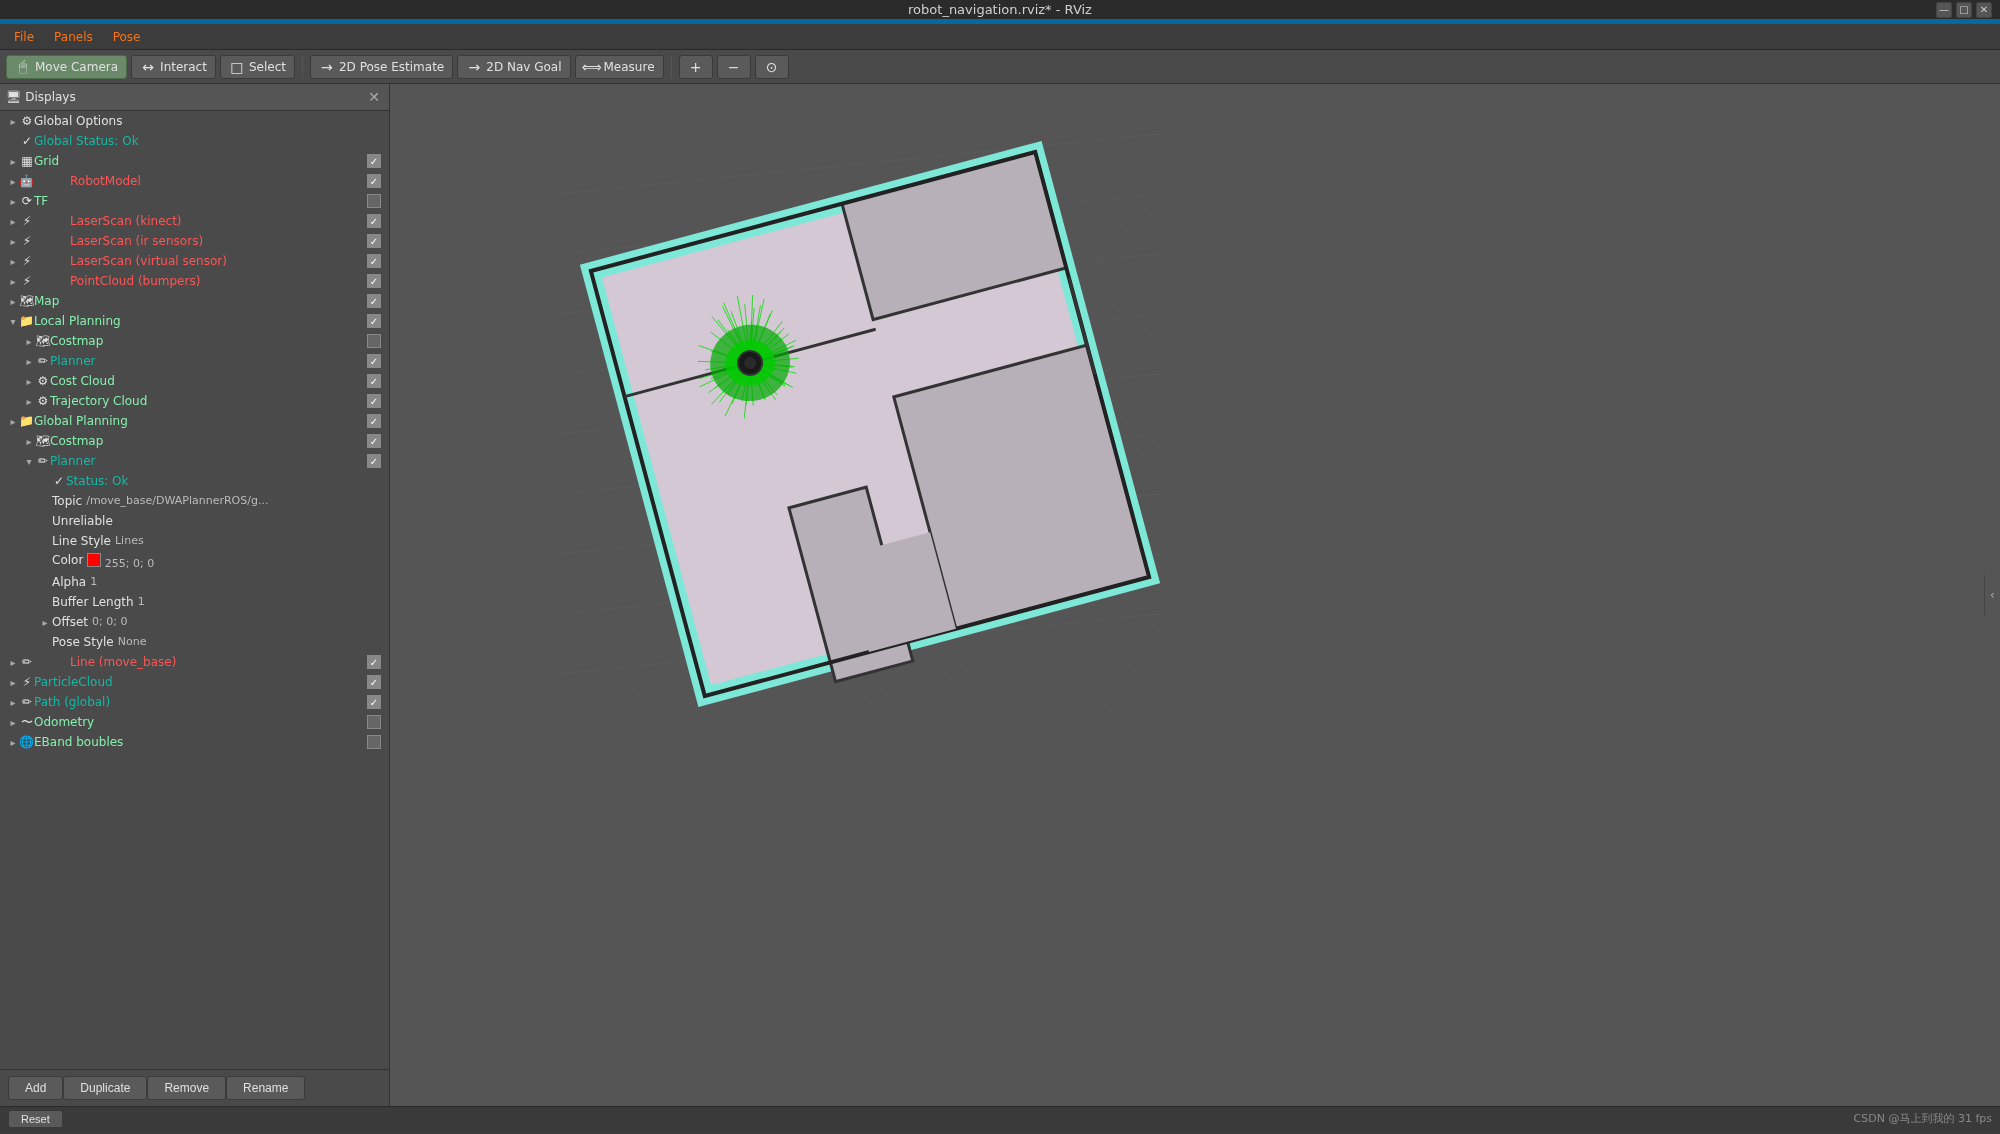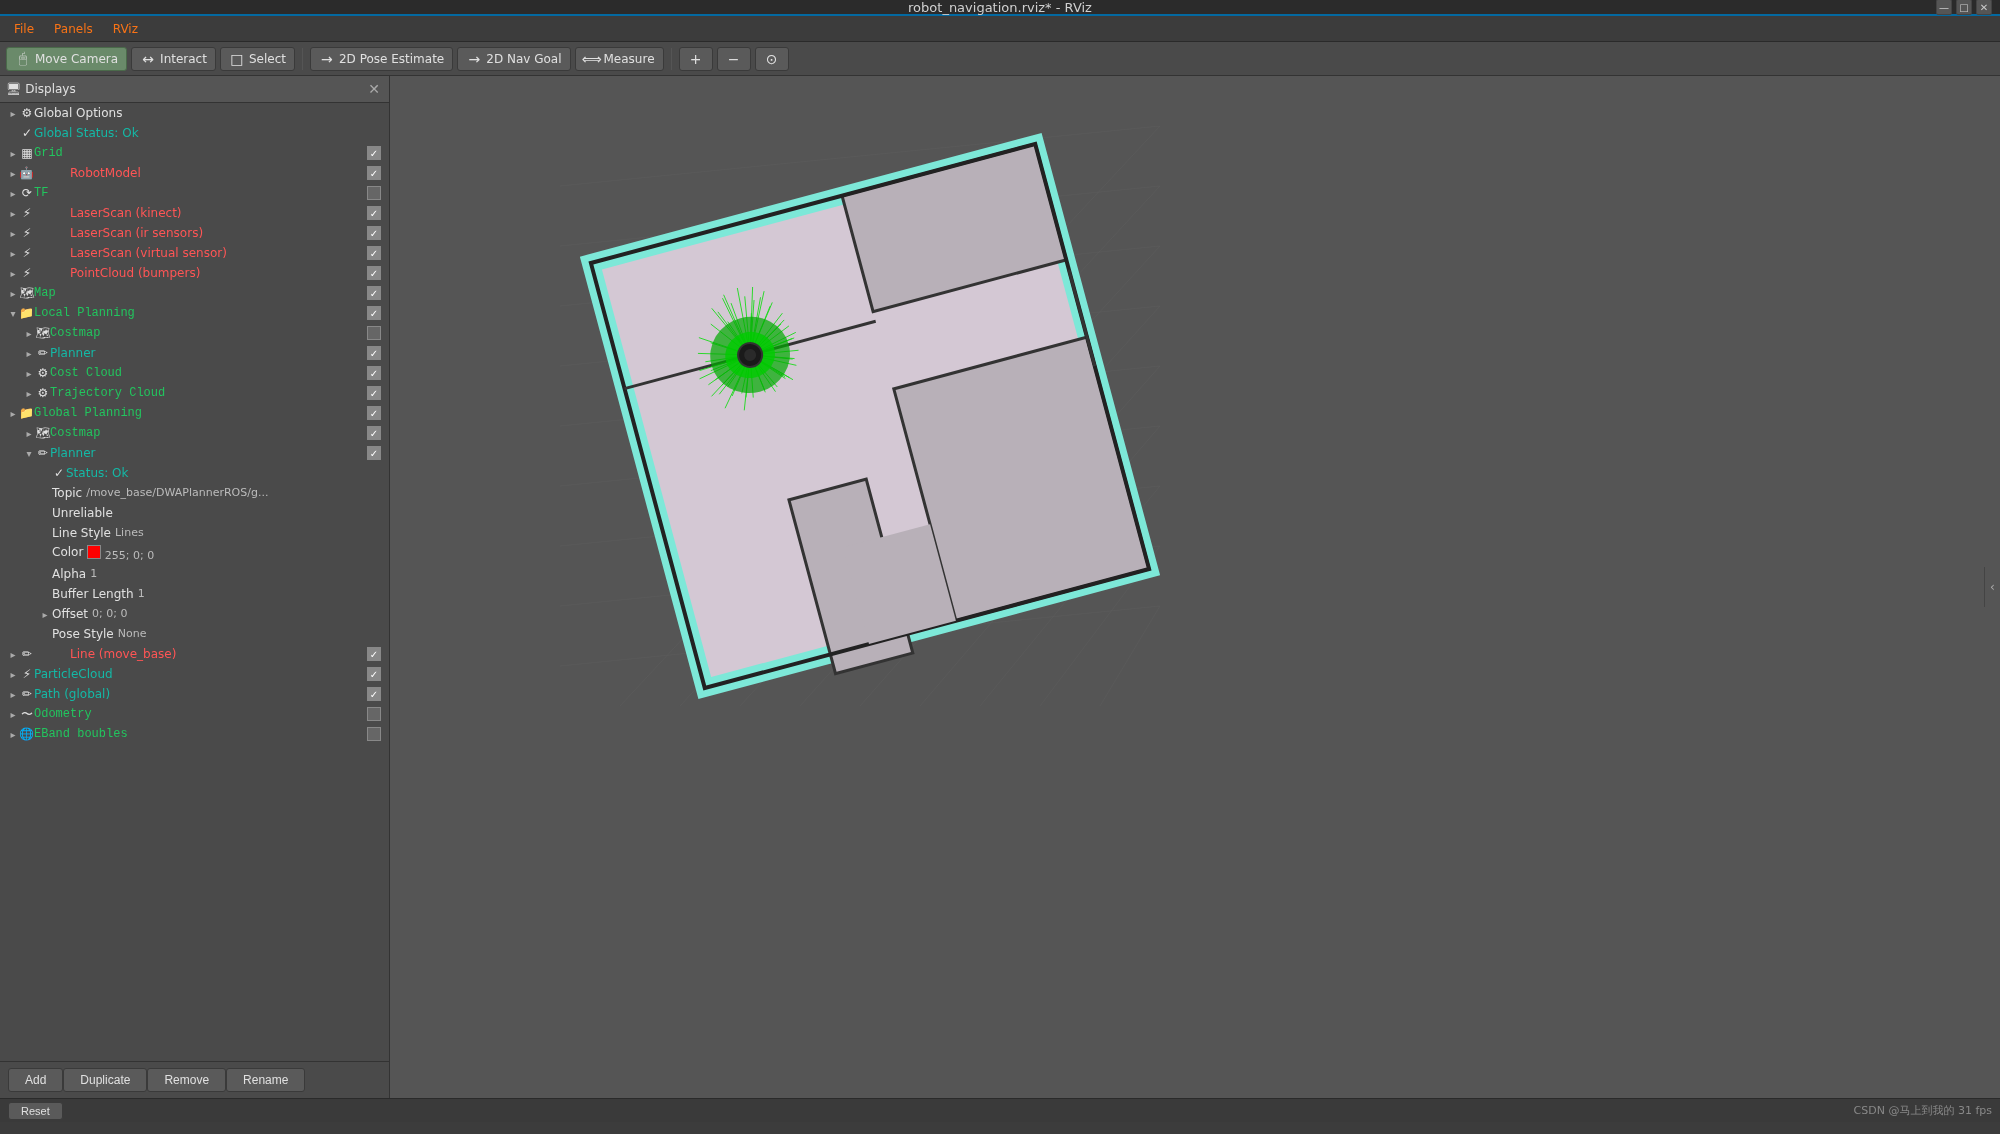--- a/index.html
+++ b/index.html
@@ -9,27 +9,27 @@
       font-size: 12px;
       color: #e0e0e0;
       width: 2000px;
       height: 1134px;
       overflow: hidden;
     }
 
     
     #title-bar {
       background: #2b2b2b;
-      height: 16px;
+      height: 24px;
       display: flex;
       align-items: center;
       justify-content: center;
       color: #d0d0d0;
       font-size: 13px;
-      border-bottom: 2px solid #0369a1;
+      border-bottom: 5px solid #0369a1;
       position: relative;
     }
     #title-bar .win-controls {
       position: absolute;
       right: 8px;
       display: flex;
       gap: 4px;
     }
     .win-btn {
       width: 16px; height: 16px;
@@ -152,21 +152,21 @@
     .tree-arrow.collapsed::before { content: '▸'; }
     .tree-arrow.leaf::before { content: ''; }
 
     .tree-label {
       flex: 1;
       display: flex;
       align-items: flex-start;
       gap: 4px;
     }
     .tree-name { color: #e0e0e0; }
-    .tree-name.blue { color: #22c55e; font-family: Liberation Mono, monospace; }
+    .tree-name.blue { color: #86efac; }
     .tree-name.red { color: #f55; margin-left: 36px; }
     .tree-name.green { color: #14b8a6; }
 
     .tree-checkbox {
       width: 14px; height: 14px;
       border: 1px solid #888;
       background: #666;
       margin-left: auto;
       margin-right: 4px;
       display: flex; align-items: center; justify-content: center;
@@ -271,21 +271,21 @@
   <div class="win-controls">
     <div class="win-btn">—</div>
     <div class="win-btn">□</div>
     <div class="win-btn">✕</div>
   </div>
 </div>
 
 <div id="menu-bar">
   <span class="menu-item">File</span>
   <span class="menu-item">Panels</span>
-  <span class="menu-item">RViz</span>
+  <span class="menu-item">Pose</span>
 </div>
 
 <div id="toolbar">
   <div class="toolbar-btn active">
     <span class="toolbar-icon">🖱</span>
     <span>Move Camera</span>
   </div>
   <div class="toolbar-btn">
     <span class="toolbar-icon">↔</span>
     <span>Interact</span>

